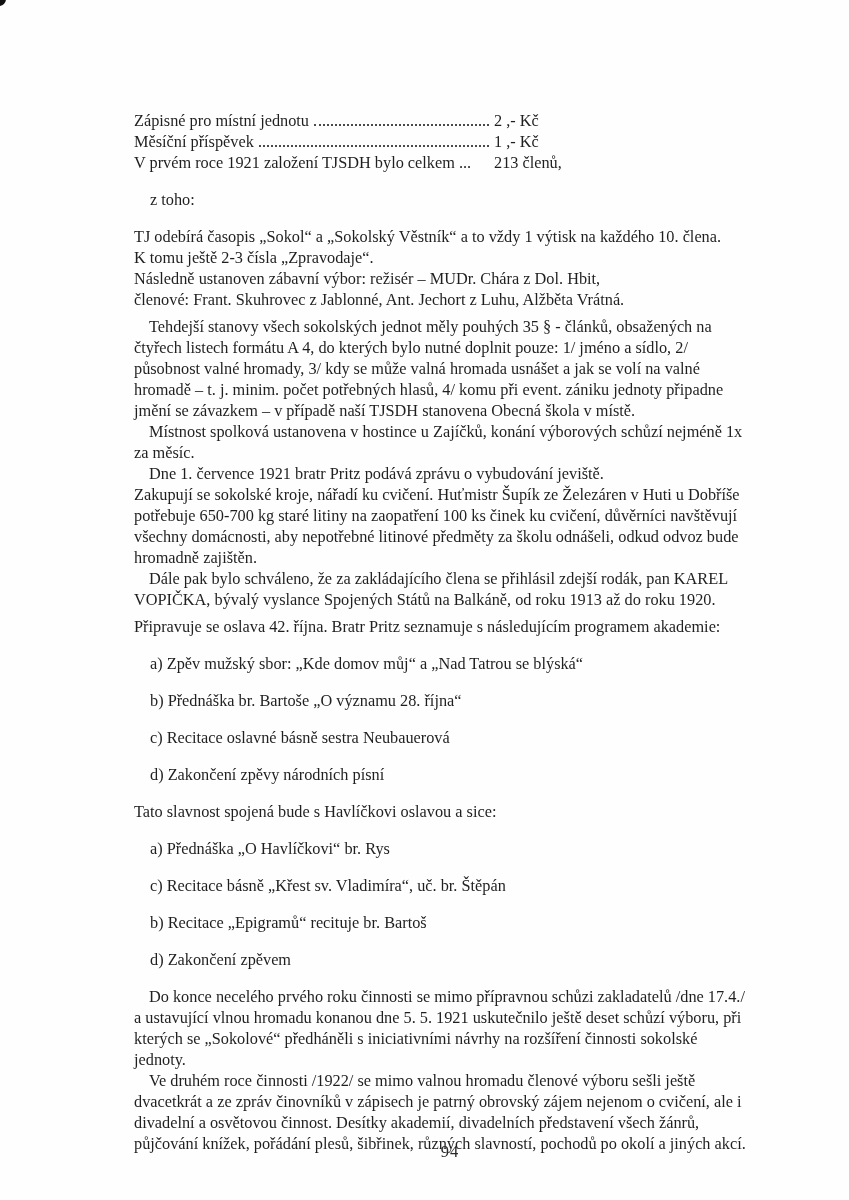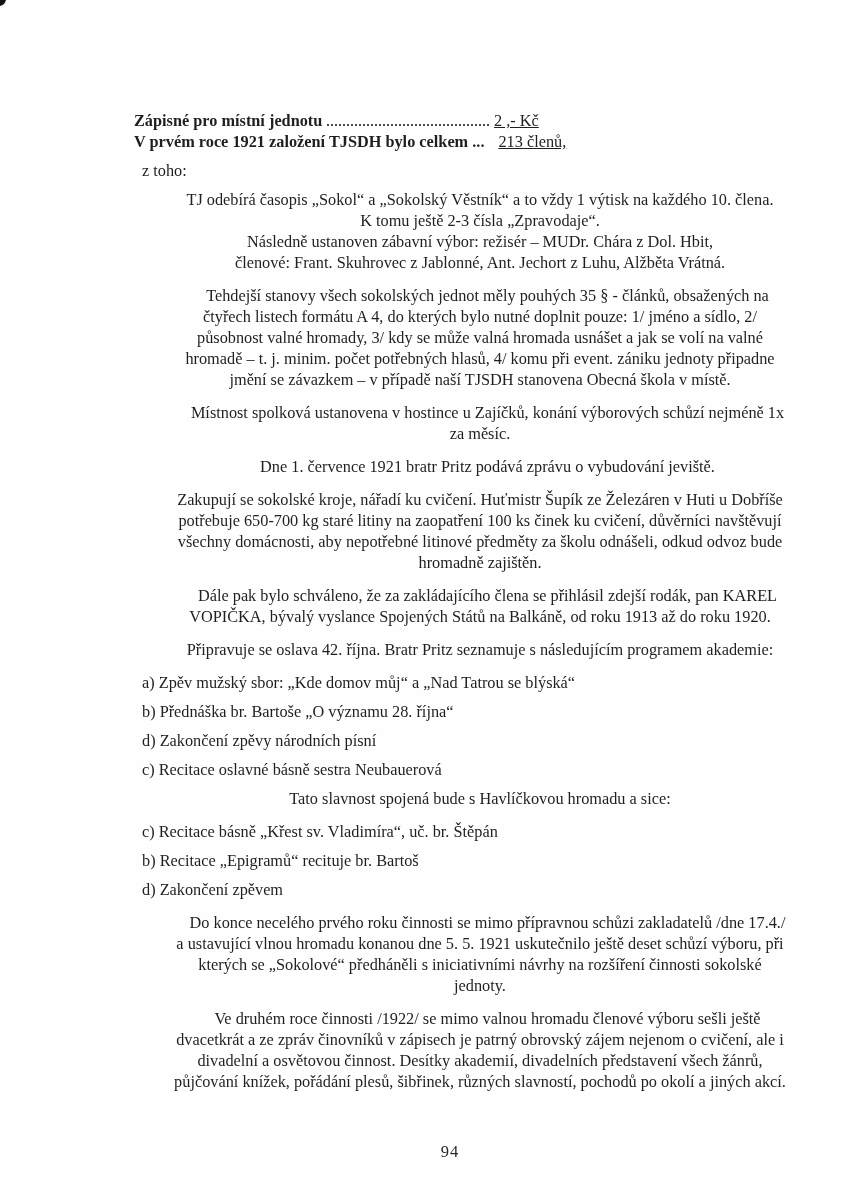--- a/index.html
+++ b/index.html
@@ -14,58 +14,63 @@
   .corner-mark {
     position: absolute; left: -3px; top: -3px;
     width: 9px; height: 9px; background: #101010;
     border-radius: 0 0 7px 0;
   }
   .text-block {
     position: absolute; left: 134px; top: 110px; width: 692px;
     font-size: 16.3px; line-height: 21px;
     text-align: left;
   }
-  .para { margin: 12px; white-space: pre-line; text-align: center; }
+  .para { margin: 0; white-space: pre-line; }
   .indent { text-indent: 15px; }
   .gap-sm { margin-top: 6px; }
   .gap-xs { margin-top: 2px; }
   .gap-md { margin-top: 7px; }
 
   .fees { width: 465px; }
   .fee-row { display: flex; align-items: baseline; }
-  .fee-label { flex: 0 0 auto; white-space: nowrap; font-weight: bold; }
+  .fee-label { flex: 0 0 auto; white-space: nowrap; }
   .fee-leader {
     flex: 1 1 auto;
     border-bottom: 2px dotted #4a4a4a;
     margin: 0 5px 4px 5px;
     min-width: 4px;
   }
   .fee-leader.no-dots { border-bottom: none; }
-  .fee-value { flex: 0 0 105px; white-space: nowrap; text-decoration: underline; }
+  .fee-value { flex: 0 0 105px; white-space: nowrap; }
 
-  .line { margin: 8px; }
+  .line { margin: 16px; }
 
   .page-number {
     position: absolute; top: 1142px; left: 0; width: 900px;
     text-align: center; font-size: 16.5px; color: #2a2a2a;
     letter-spacing: 1px;
   }
 </style>
 </head>
 <body>
 
 <div class="corner-mark"></div>
 
 <main class="text-block">
 
   <section class="fees">
     <div class="fee-row">
       <span class="fee-label">Zápisné pro místní jednotu</span>
       <span class="fee-leader"></span>
       <span class="fee-value">2 ,- Kč</span>
+    </div>
+    <div class="fee-row">
+      <span class="fee-label">Měsíční příspěvek</span>
+      <span class="fee-leader"></span>
+      <span class="fee-value">1 ,- Kč</span>
     </div>
     <div class="fee-row">
       <span class="fee-label">V prvém roce 1921 založení TJSDH bylo celkem ...</span>
       <span class="fee-leader no-dots"></span>
       <span class="fee-value">213 členů,</span>
     </div>
     <div class="line gap-sm">z toho:</div>
   </section>
 
   <p class="para gap-md">TJ odebírá časopis „Sokol“ a „Sokolský Věstník“ a to vždy 1 výtisk na každého 10. člena.
@@ -84,26 +89,27 @@
 potřebuje 650-700 kg staré litiny na zaopatření 100 ks činek ku cvičení, důvěrníci navštěvují
 všechny domácnosti, aby nepotřebné litinové předměty za školu odnášeli, odkud odvoz bude
 hromadně zajištěn.</p>
   <p class="para indent">Dále pak bylo schváleno, že za zakládajícího člena se přihlásil zdejší rodák, pan KAREL
 VOPIČKA, bývalý vyslance Spojených Států na Balkáně, od roku 1913 až do roku 1920.</p>
 
   <p class="para gap-sm">Připravuje se oslava 42. října. Bratr Pritz seznamuje s následujícím programem akademie:</p>
   <div class="program gap-xs">
     <div class="line">a) Zpěv mužský sbor: „Kde domov můj“ a „Nad Tatrou se blýská“</div>
     <div class="line">b) Přednáška br. Bartoše „O významu 28. října“</div>
+    <div class="line">c) Recitace oslavné básně sestra Neubauerová</div>
     <div class="line">d) Zakončení zpěvy národních písní</div>
-    <div class="line">c) Recitace oslavné básně sestra Neubauerová</div>
   </div>
 
-  <p class="para gap-sm">Tato slavnost spojená bude s Havlíčkovou hromadu a sice:</p>
+  <p class="para gap-sm">Tato slavnost spojená bude s Havlíčkovi oslavou a sice:</p>
   <div class="program gap-xs">
+    <div class="line">a) Přednáška „O Havlíčkovi“ br. Rys</div>
     <div class="line">c) Recitace básně „Křest sv. Vladimíra“, uč. br. Štěpán</div>
     <div class="line">b) Recitace „Epigramů“ recituje br. Bartoš</div>
     <div class="line">d) Zakončení zpěvem</div>
   </div>
 
   <p class="para indent">Do konce necelého prvého roku činnosti se mimo přípravnou schůzi zakladatelů /dne 17.4./
 a ustavující vlnou hromadu konanou dne 5. 5. 1921 uskutečnilo ještě deset schůzí výboru, při
 kterých se „Sokolové“ předháněli s iniciativními návrhy na rozšíření činnosti sokolské
 jednoty.</p>
   <p class="para indent">Ve druhém roce činnosti /1922/ se mimo valnou hromadu členové výboru sešli ještě

